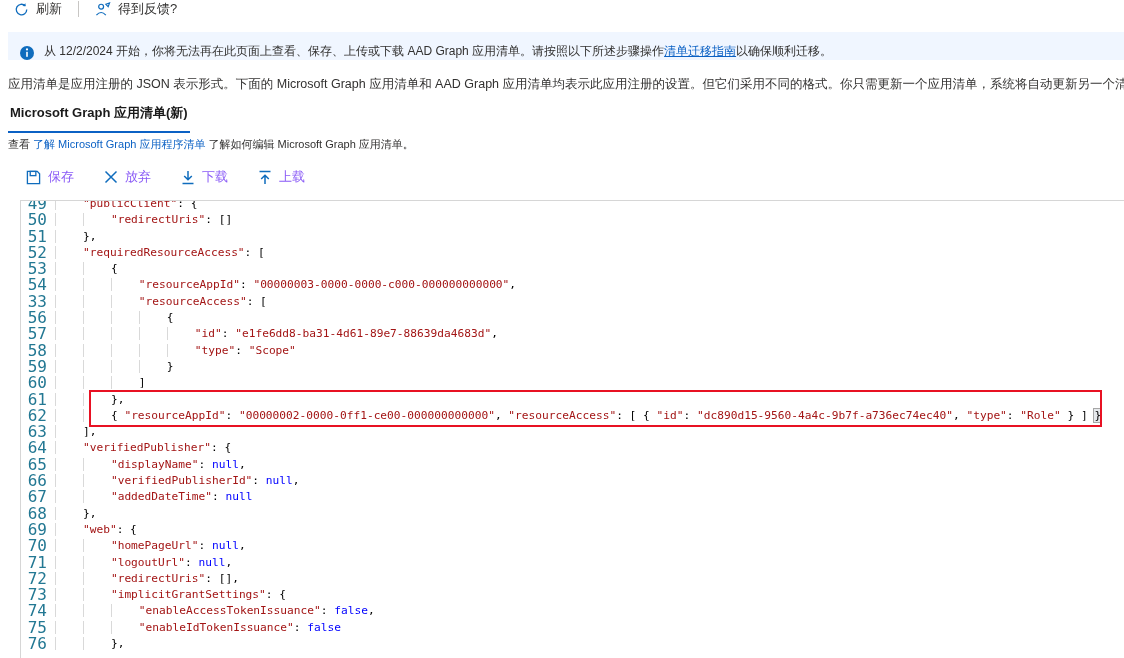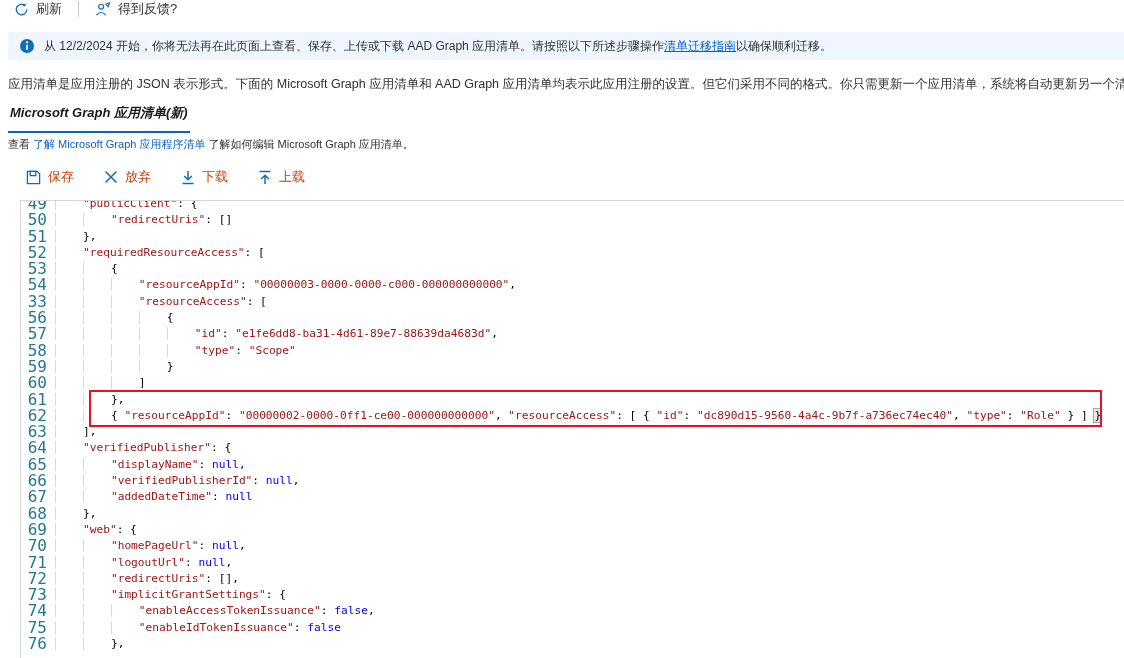--- a/index.html
+++ b/index.html
@@ -7,35 +7,35 @@
     width:1124px;height:658px;overflow:hidden;background:#ffffff;
     font-family:"Liberation Sans","DejaVu Sans",sans-serif;color:#323130;
     position:relative;
   }
   
   .cmdbar{position:absolute;top:-4px;left:8px;height:26px;display:flex;align-items:center;}
   .cmd{display:flex;align-items:center;gap:7px;font-size:13px;color:#323130;cursor:pointer;padding:2px 6px;background:none;border:none;font-family:inherit;}
   .cmd svg{display:block;}
   .cmd-divider{width:1px;height:16px;background:#c8c6c4;margin:0 10px;}
   
-  .banner{position:absolute;top:32px;left:8px;width:1116px;height:28px;background:#f0f6ff;display:flex;align-items:center;font-size:12px;color:#323130;}
+  .banner{position:absolute;top:32px;left:8px;width:1116px;height:28px;background:#f0f6ff;display:flex;align-items:flex-end;font-size:12px;color:#323130;}
   .banner-icon{margin:0 10px 0 12px;flex:0 0 auto;display:flex;}
   .banner a{color:#0b61c4;text-decoration:underline;cursor:pointer;}
   
   .desc{position:absolute;top:76px;left:8px;width:1116px;font-size:12.5px;white-space:nowrap;color:#323130;}
   
-  .tabs{position:absolute;top:100px;left:8px;display:flex;gap:40px;font-style:italic;}
+  .tabs{position:absolute;top:100px;left:8px;display:flex;gap:40px;}
   .tab{font-size:13px;padding:4px 2px 9px 2px;cursor:pointer;color:#323130;}
   .tab.selected{font-weight:bold;color:#1a1a1a;border-bottom:2px solid #0b61c4;}
   
   .viewline{position:absolute;top:137px;left:8px;font-size:11px;color:#323130;}
   .viewline a{color:#0b61c4;text-decoration:none;cursor:pointer;}
   
   .edtoolbar{position:absolute;top:166px;left:24px;display:flex;align-items:center;gap:26px;}
-  .edbtn{display:flex;align-items:center;gap:7px;font-size:13px;color:#c2410c;cursor:pointer;background:none;border:none;font-family:inherit;padding:2px 2px;}
+  .edbtn{display:flex;align-items:center;gap:7px;font-size:13px;color:#8b5cf6;cursor:pointer;background:none;border:none;font-family:inherit;padding:2px 2px;}
   .edbtn svg{display:block;}
   
   .editor{position:absolute;top:200px;left:20px;width:1103px;height:458px;border:1px solid #d6d6d6;border-bottom:none;overflow:hidden;background:#ffffff;}
   .code-scroll{position:relative;margin-top:-5px;display:flex;}
   .gutter{flex:0 0 34px;}
   .ln{height:16.3px;line-height:16.3px;text-align:right;padding-right:8px;
       font-family:"DejaVu Sans Mono","Liberation Mono",monospace;font-size:16px;color:#237893;}
   .code{flex:1 1 auto;overflow:hidden;}
   .cl{height:16.3px;line-height:16.3px;white-space:pre;
       font-family:"DejaVu Sans Mono","Liberation Mono",monospace;font-size:11.2px;color:#000000;cursor:text;}

